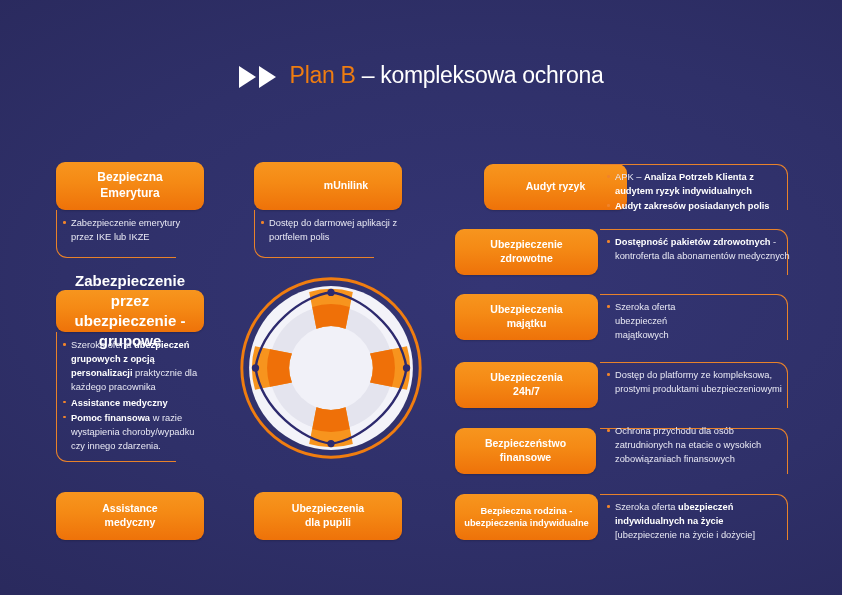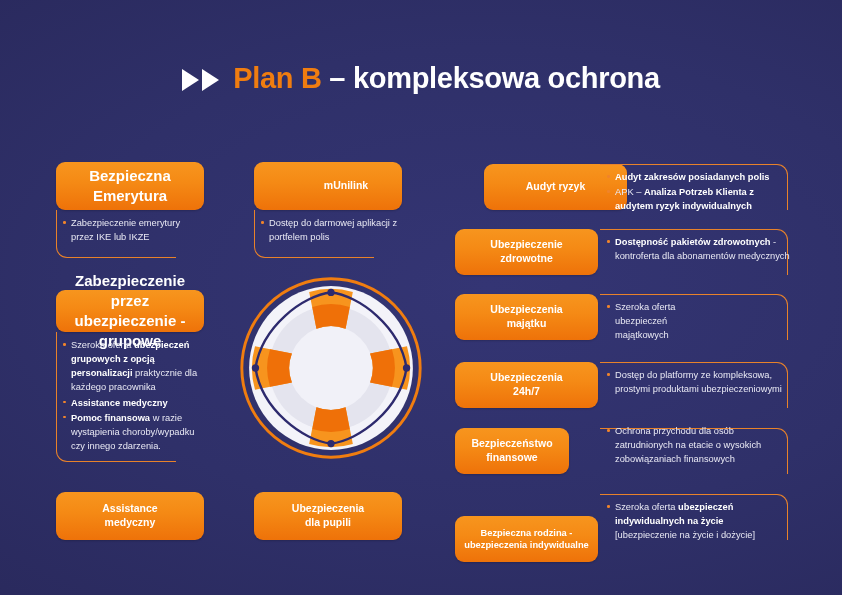--- a/index.html
+++ b/index.html
@@ -34,22 +34,22 @@
     gap: 14px;
   }
   .arrows { display: flex; gap: 3px; align-items: center; margin-top: 2px; }
   .arrow {
     width: 0; height: 0;
     border-left: 17px solid #ffffff;
     border-top: 11px solid transparent;
     border-bottom: 11px solid transparent;
   }
   .title-text {
-    font-size: 29px;
-    font-weight: bold;
+    font-size: 23px;
+    font-weight: normal;
     color: #ffffff;
     letter-spacing: -0.3px;
     white-space: nowrap;
   }
   .title-accent { color: #f07d10; }
 
   
   .card {
     position: absolute;
     border-radius: 9px;
@@ -153,21 +153,21 @@
       <path d="M 100 183 C 130 180 176 146 183 100"></path>
     </g>
     <g fill="#2d2a6e">
       <circle cx="100" cy="17" r="4"></circle>
       <circle cx="100" cy="183" r="4"></circle>
       <circle cx="17" cy="100" r="4"></circle>
       <circle cx="183" cy="100" r="4"></circle>
     </g>
   </svg>
 
-  <div class="card" style="left:56px; top:162px; width:148px; height:48px; font-size:15px;">
+  <div class="card" style="left:56px; top:162px; width:148px; height:48px; font-size:12px;">
     <div>
       <span>Bezpieczna</span>
       <span>Emerytura</span>
     </div>
   </div>
   <div class="bracket-l" style="left:56px; top:210px; width:120px; height:48px;"></div>
   <div class="bullets" style="left:62px; top:216px; width:140px;">
     <div class="li"><span>Zabezpieczenie emerytury<br>przez IKE lub IKZE</span></div>
   </div>
 
@@ -208,22 +208,22 @@
     </div>
   </div>
 
   <div class="card" style="left:455px; top:164px; width:143px; height:46px; font-size:10.5px;margin-left:29px;">
     <div>
         <span>Audyt ryzyk</span>
       </div>
   </div>
   <div class="bracket-r" style="left:600px; top:164px; width:188px; height:46px;"></div>
   <div class="bullets" style="left:606px; top:170px; width:186px;">
+    <div class="li"><span>APK – <b>Analiza Potrzeb Klienta z audytem ryzyk indywidualnych</b></span></div>
     <div class="li"><span><b>Audyt zakresów posiadanych polis</b></span></div>
-    <div class="li"><span>APK – <b>Analiza Potrzeb Klienta z audytem ryzyk indywidualnych</b></span></div>
   </div>
 
   <div class="card" style="left:455px; top:229px; width:143px; height:46px; font-size:10.5px;">
     <div>
       <span>Ubezpieczenie</span>
       <span>zdrowotne</span>
     </div>
   </div>
   <div class="bracket-r" style="left:600px; top:229px; width:188px; height:46px;"></div>
   <div class="bullets" style="left:606px; top:235px; width:186px;">
@@ -245,32 +245,32 @@
     <div>
       <span>Ubezpieczenia</span>
       <span>24h/7</span>
     </div>
   </div>
   <div class="bracket-r" style="left:600px; top:362px; width:188px; height:46px;"></div>
   <div class="bullets" style="left:606px; top:368px; width:186px;">
     <div class="li"><span>Dostęp do platformy ze kompleksowa, prostymi produktami ubezpieczeniowymi</span></div>
   </div>
 
-  <div class="card" style="left:455px; top:428px; width:114px; height:46px; font-size:10.5px;">
+  <div class="card" style="left:455px; top:428px; width:141px; height:46px; font-size:10.5px;">
     <div>
       <span>Bezpieczeństwo</span>
       <span>finansowe</span>
     </div>
   </div>
   <div class="bracket-r" style="left:600px; top:428px; width:188px; height:46px;"></div>
   <div class="bullets" style="left:606px; top:424px; width:186px;">
     <div class="li"><span>Ochrona przychodu dla osób zatrudnionych na etacie o wysokich zobowiązaniach finansowych</span></div>
   </div>
 
-  <div class="card" style="left:455px; top:494px; width:143px; height:46px; font-size:9.3px;margin-top:22px;">
+  <div class="card" style="left:455px; top:494px; width:143px; height:46px; font-size:9.3px;">
     <div>
       <span>Bezpieczna rodzina -</span>
       <span>ubezpieczenia indywidualne</span>
     </div>
   </div>
   <div class="bracket-r" style="left:600px; top:494px; width:188px; height:46px;"></div>
   <div class="bullets" style="left:606px; top:500px; width:186px;">
     <div class="li"><span>Szeroka oferta <b>ubezpieczeń indywidualnych na życie</b><br>[ubezpieczenie na życie i dożycie]</span></div>
   </div>
 

